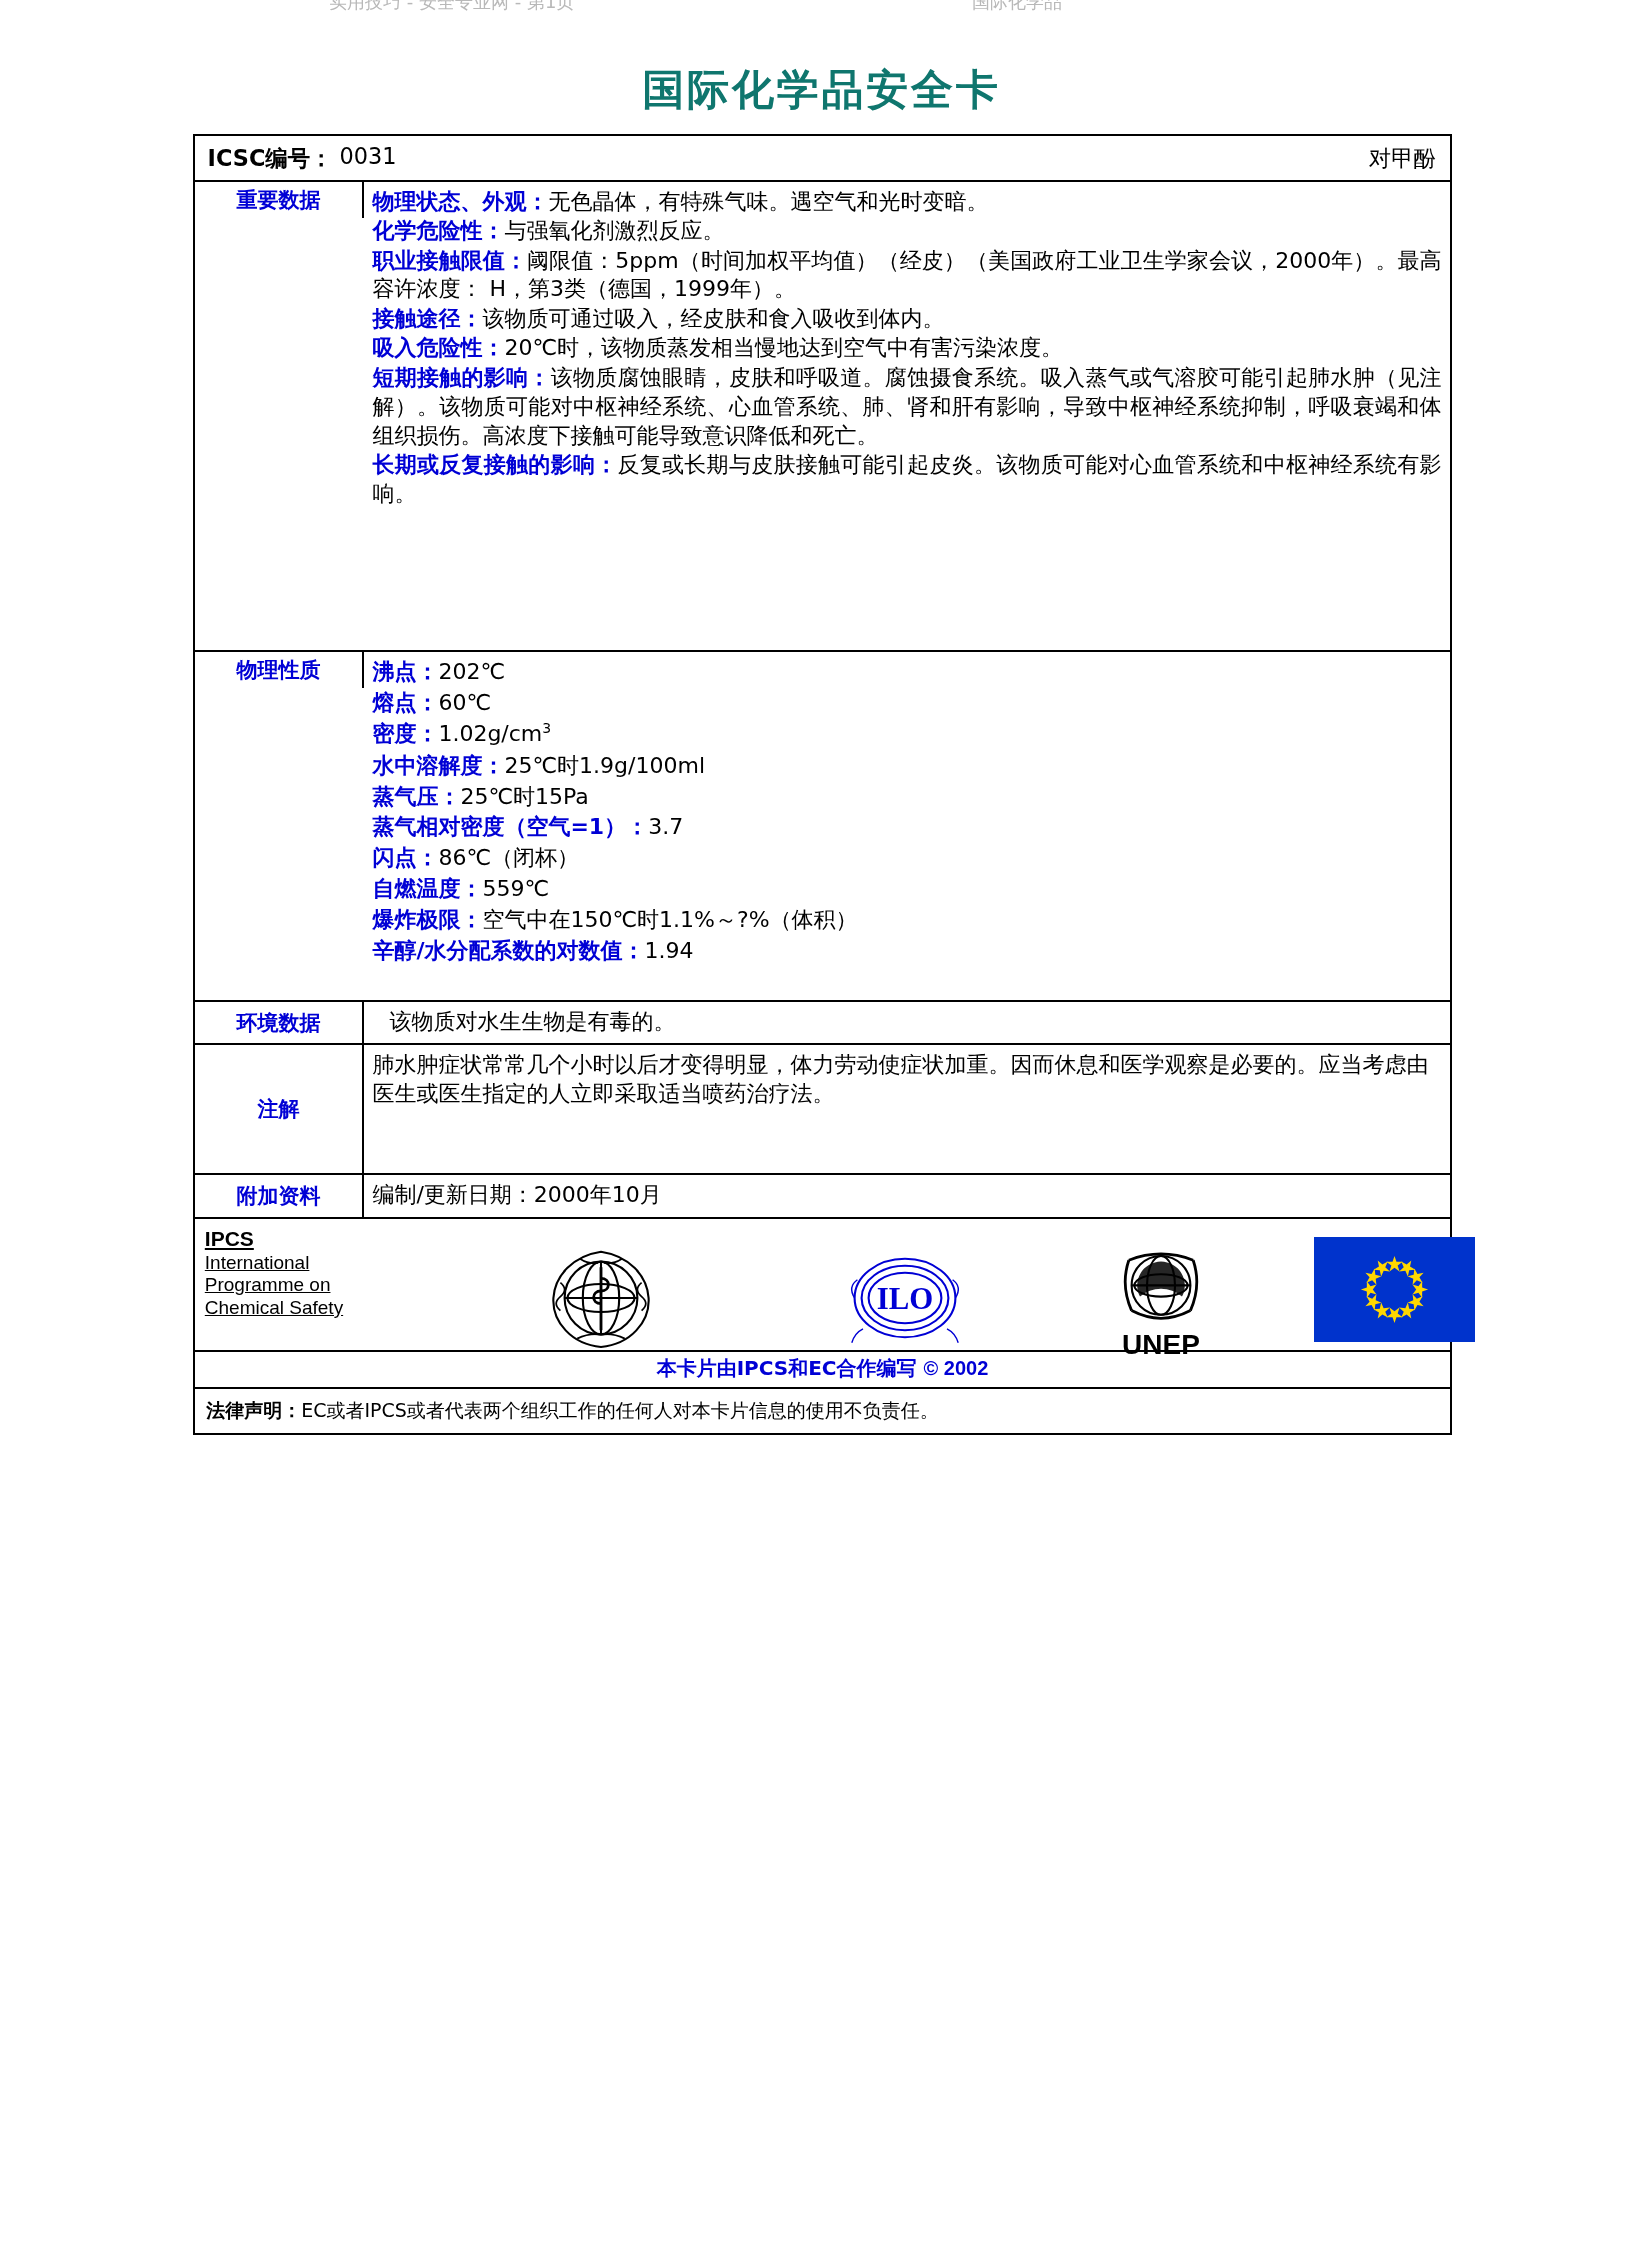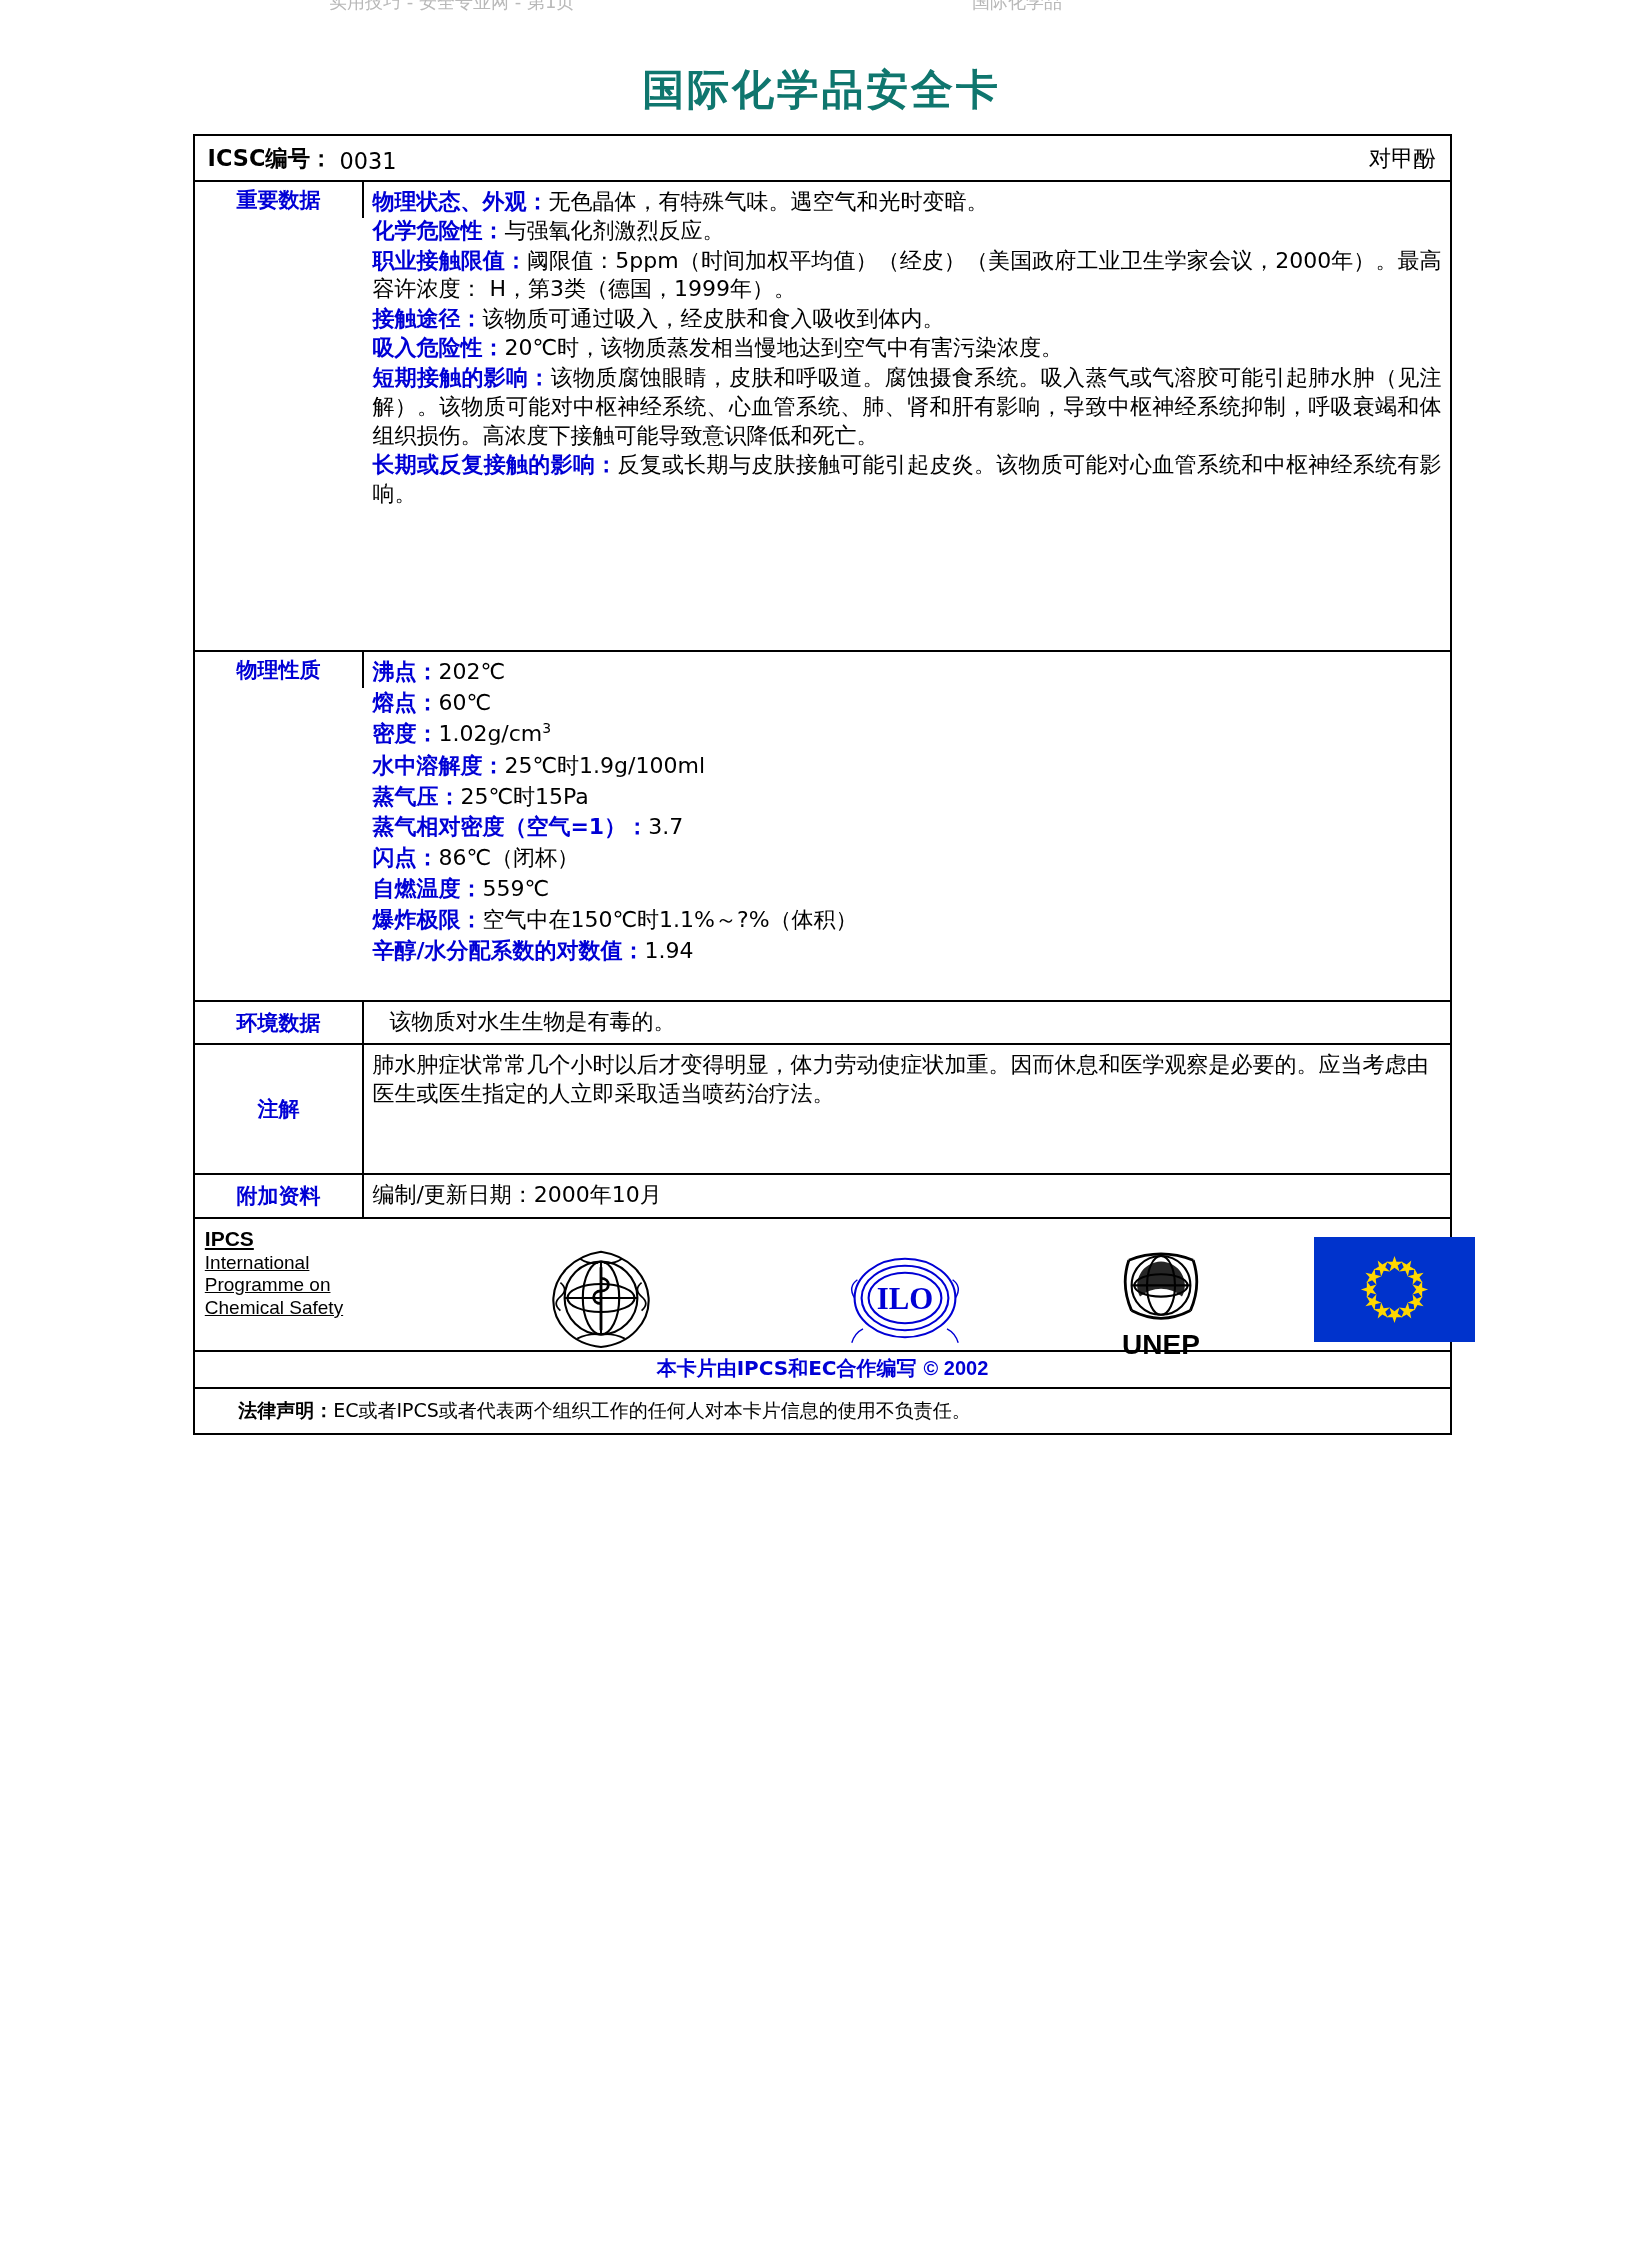--- a/index.html
+++ b/index.html
@@ -100,21 +100,21 @@
     border-bottom: 2.8px solid #000;
     height: 46px;
     align-items: center;
     box-sizing: border-box;
   }
   .hdr-left {
     padding-left: 12.6px;
     font-size: 22.4px;
     font-family: "DejaVu Sans", sans-serif;
     display: flex;
-    align-items: flex-end;
+    align-items: flex-start;
     gap: 7px;
   }
   .hdr-left .lbl {
     font-weight: bold;
   }
   .hdr-right {
     margin-left: auto;
     padding-right: 14px;
     font-size: 22.4px;
     font-family: "DejaVu Sans", sans-serif;
@@ -185,21 +185,20 @@
   }
   .credit-row .copy {
     color: #0000d5;
     font-family: "Liberation Sans", sans-serif;
   }
   .legal-row {
     box-sizing: border-box;
     padding: 8.4px 11.2px 9.8px 11.2px;
     font-size: 19px;
     font-family: "DejaVu Sans", sans-serif;
-    margin-left: 32px;
   }
   .legal-row .k {
     font-weight: bold;
   }
   svg { display: block; }
 </style>
 </head>
 <body>
 
 <div class="page">

